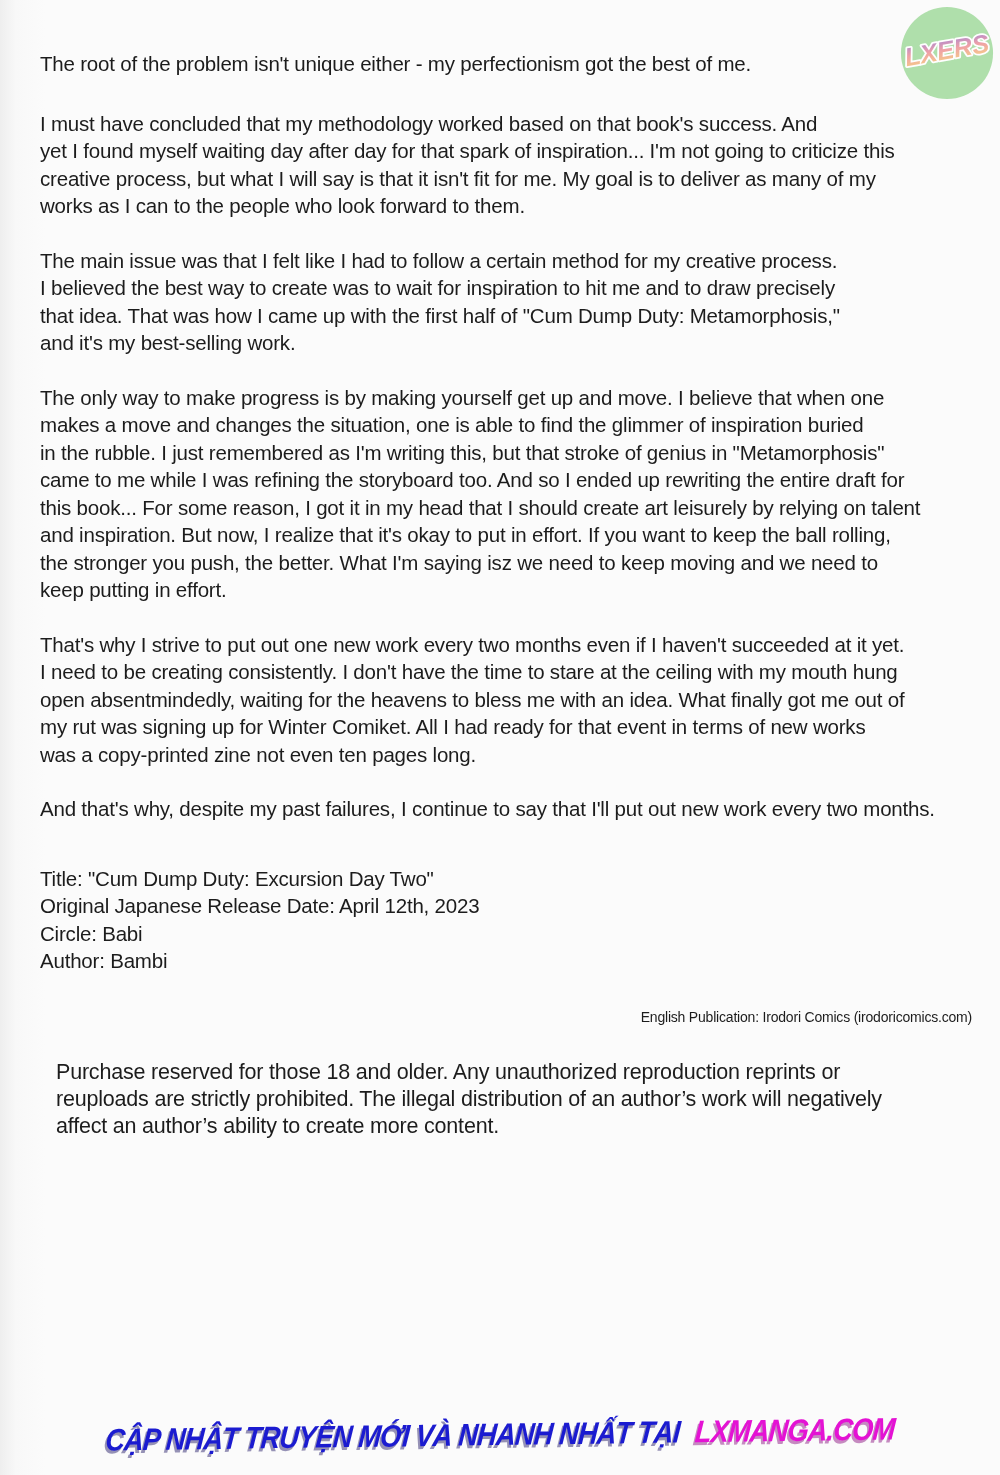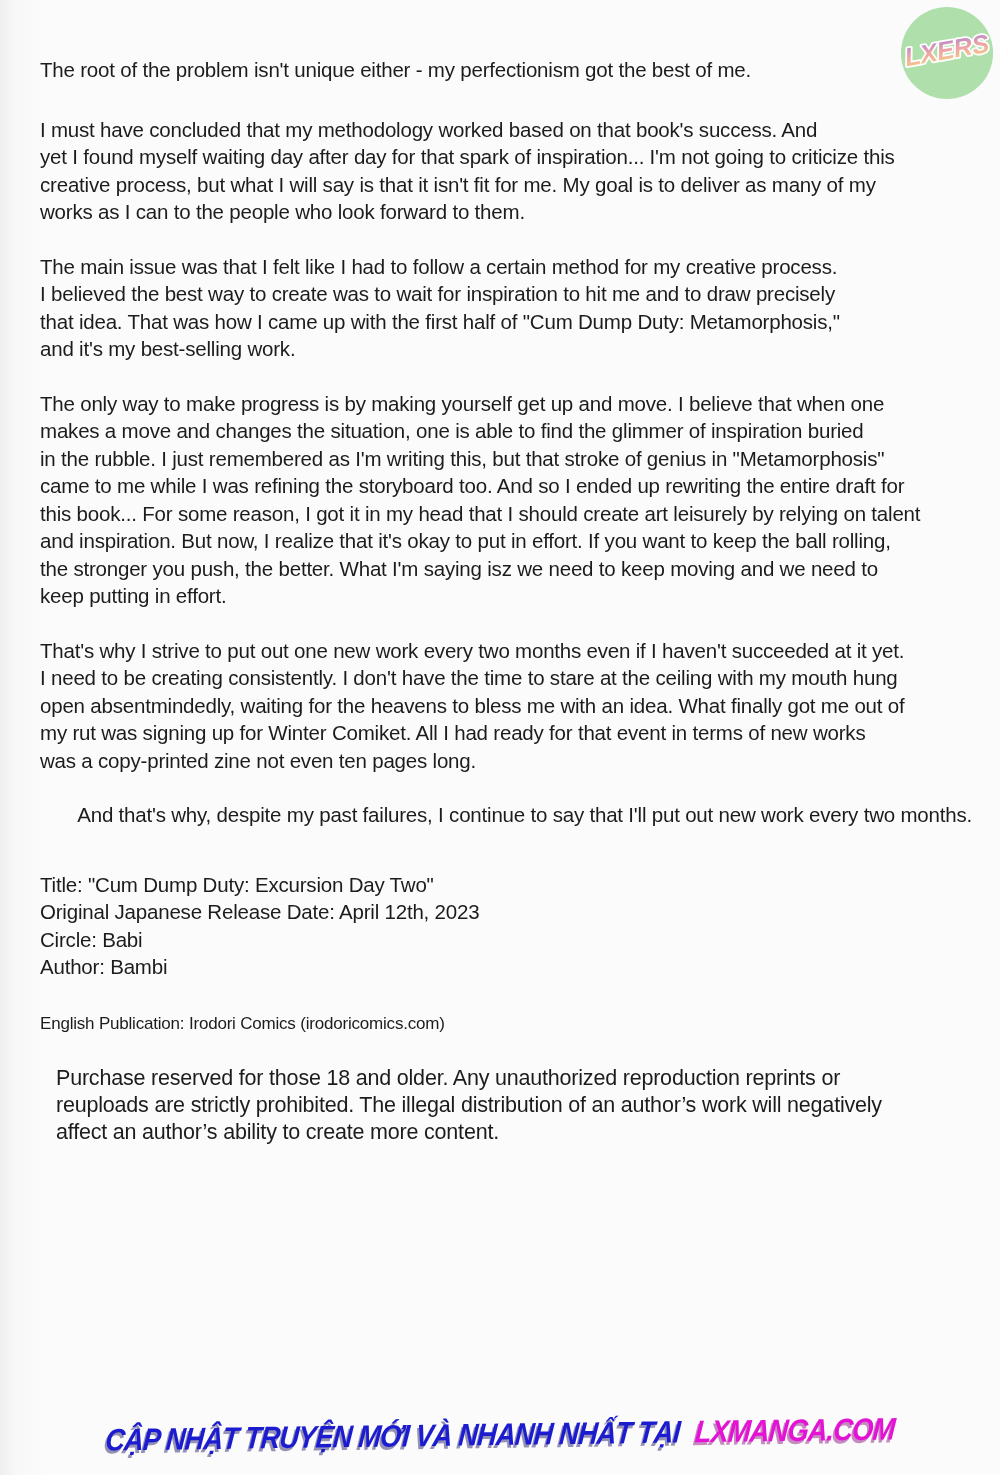--- a/index.html
+++ b/index.html
@@ -18,38 +18,39 @@
     font-family: "Liberation Sans", sans-serif;
   }
   .content {
     padding: 38px 28px 0 40px;
   }
   .para {
     font-size: 20.5px;
     line-height: 27.5px;
     letter-spacing: -0.2px;
     white-space: pre-line;
-    margin: 18px 0 27px 0;
+    margin: 12px 0 27px 0;
   }
   .para.gap-md { margin-bottom: 32px; }
-  .para.gap-lg { margin-bottom: 42px; text-align: right; }
+  .para.gap-lg { margin-bottom: 42px; }
   .para.gap-xl { margin-bottom: 55px; }
   .meta-block {
     font-size: 20.5px;
     line-height: 27.5px;
     letter-spacing: -0.2px;
     white-space: pre-line;
     margin: 0 0 29px 0;
   }
   .contact-block {
-    font-size: 17px;
+    font-size: 14px;
     line-height: 26px;
     letter-spacing: -0.2px;
     white-space: pre-line;
     margin: 0 0 28px 0;
+    text-align: right;
   }
   .disclaimer {
     font-size: 21.5px;
     line-height: 27px;
     letter-spacing: -0.2px;
     white-space: pre-line;
     margin: 16px;
   }
   .logo {
     position: absolute;

